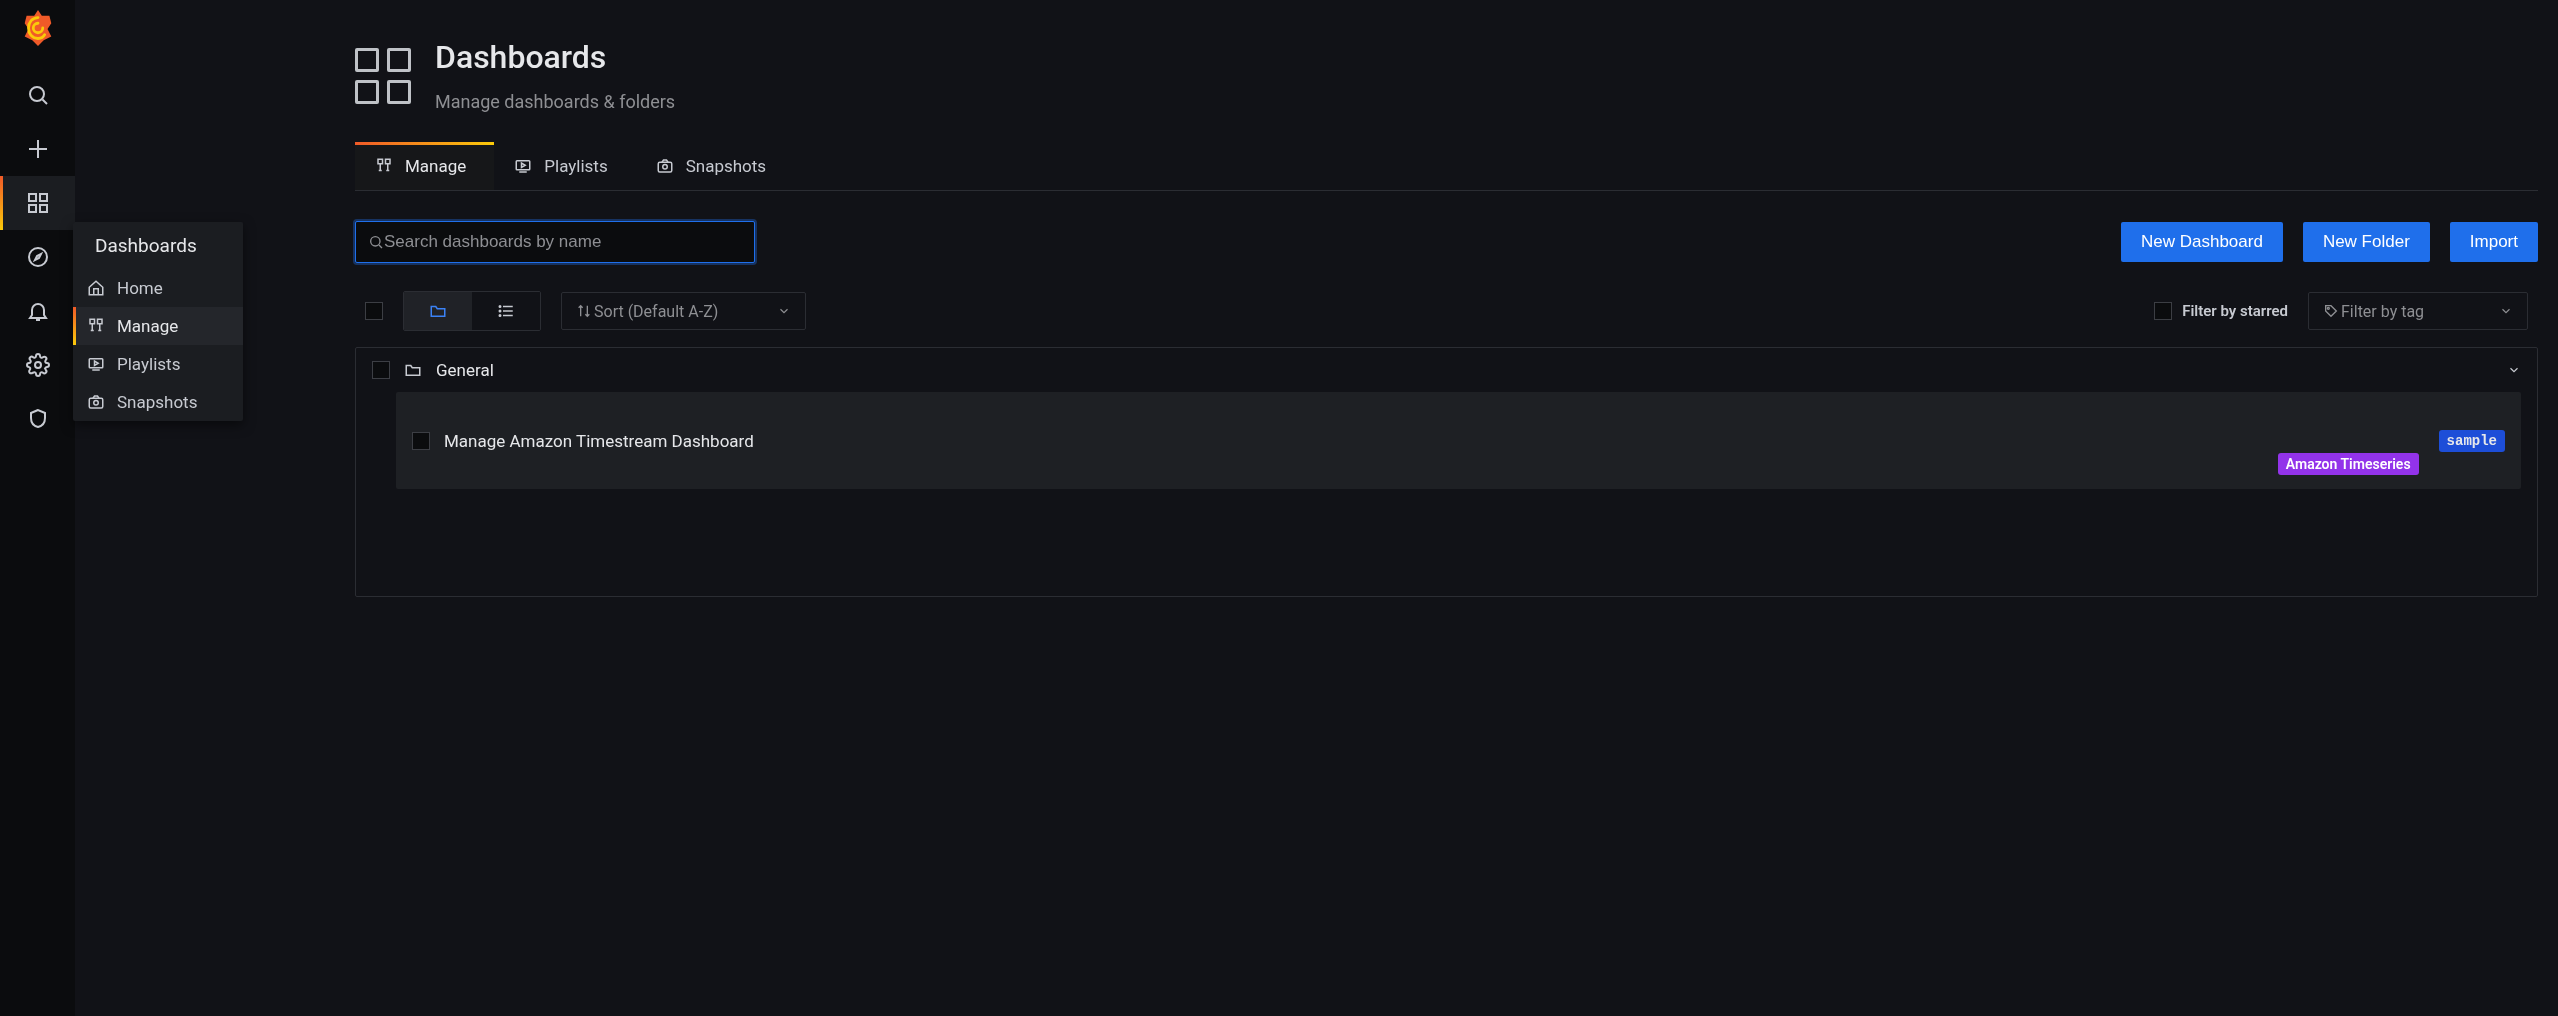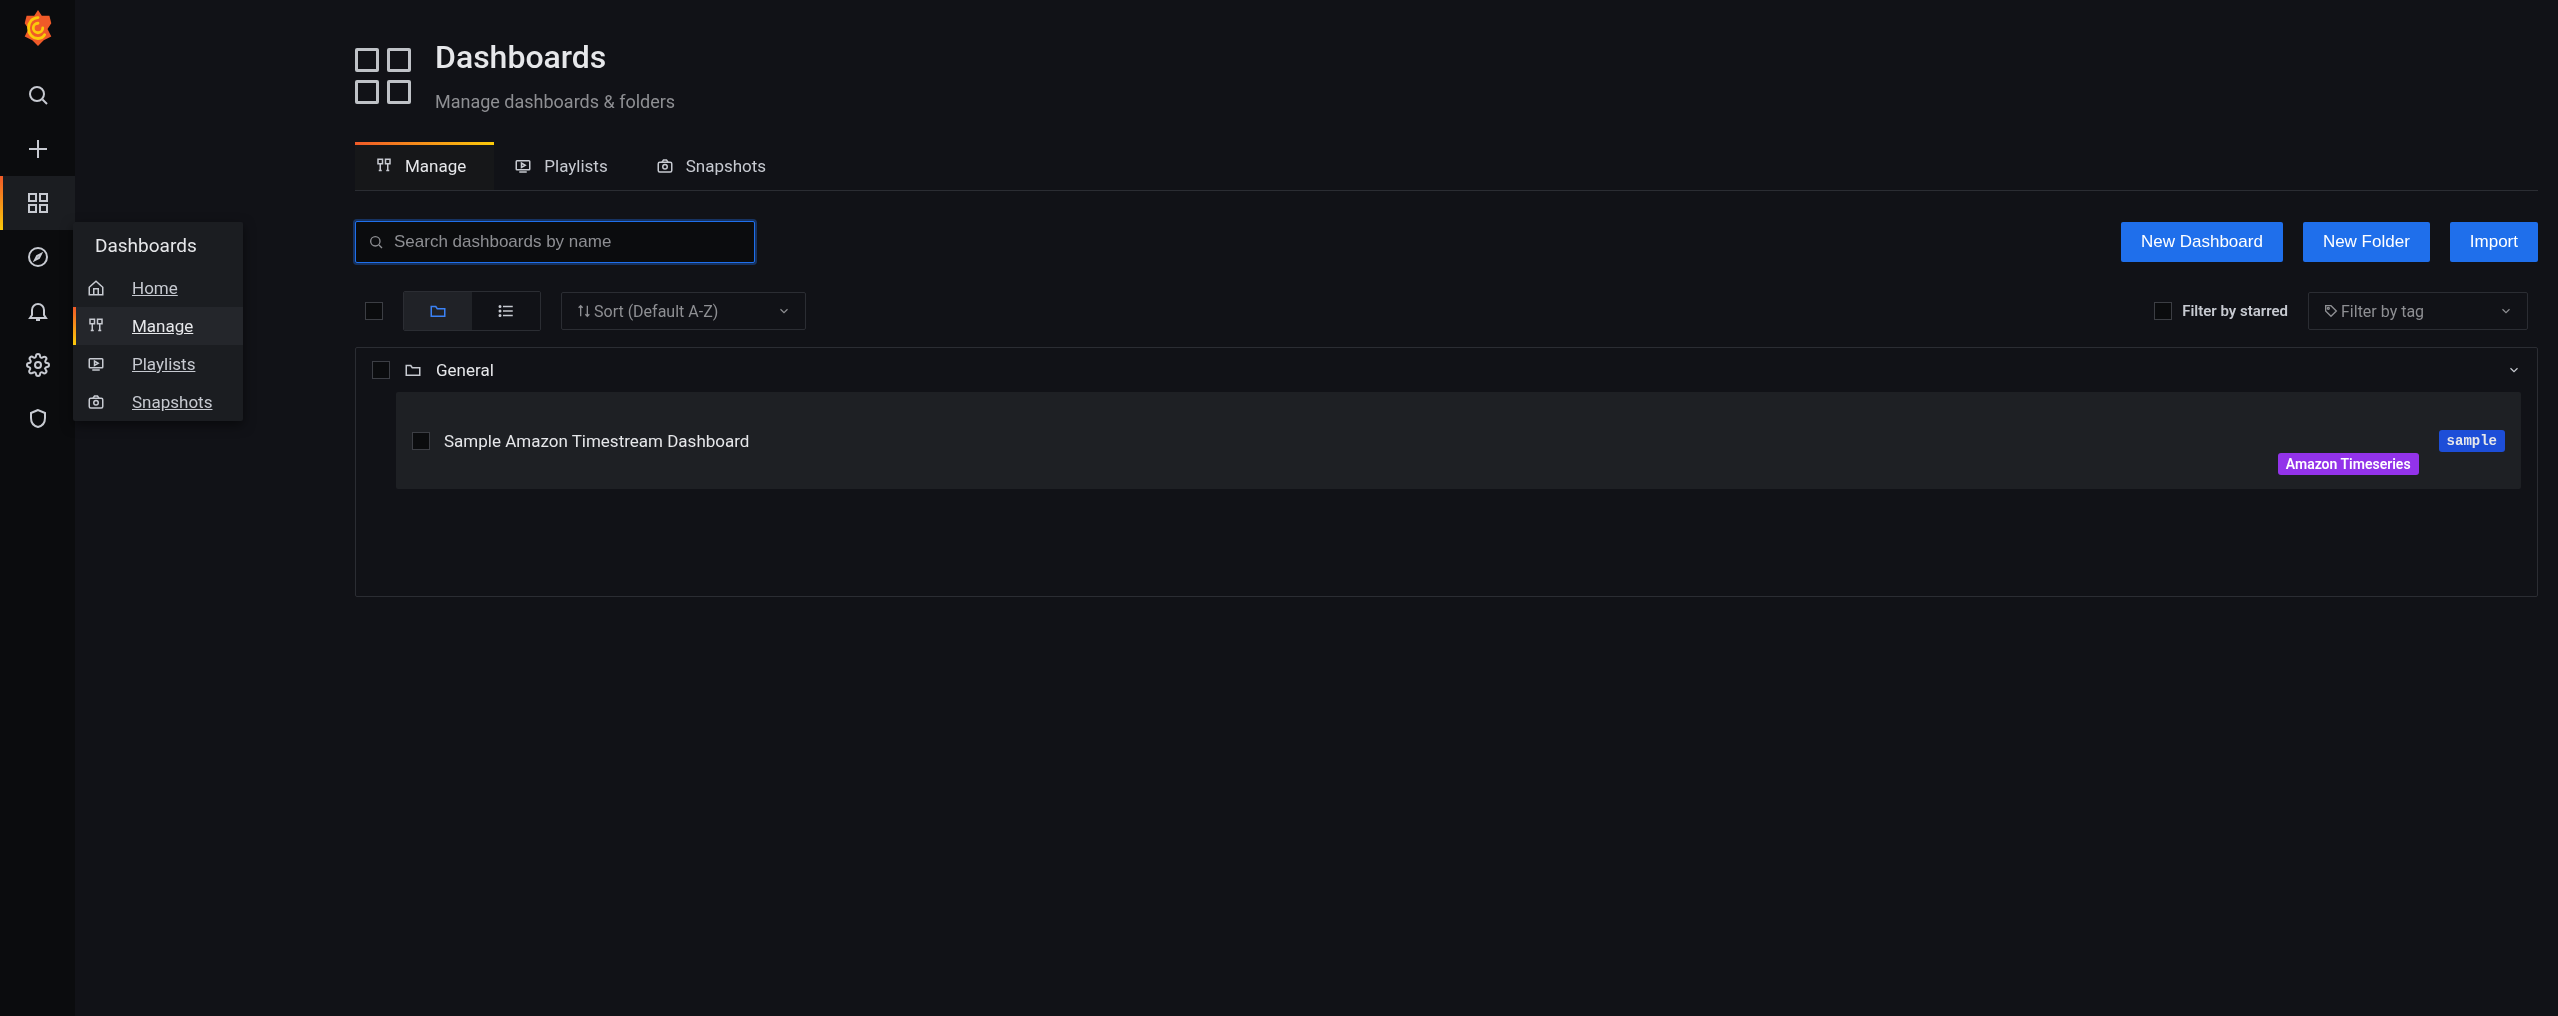--- a/index.html
+++ b/index.html
@@ -66,26 +66,25 @@
   }
   .flyout-header {
     padding: 12px 14px 12px 22px;
     font-size: 19px;
     color: #e6e7ea;
     background: #1b1d21;
   }
   .flyout-item {
     display: flex;
     align-items: center;
-    gap: 27px;
+    gap: 12px;
     padding: 9px 14px;
     font-size: 17px;
     color: #c7cad1;
     position: relative;
-    text-decoration: underline;
   }
   .flyout-item svg { width: 18px; height: 18px; stroke: #c7cad1; }
   .flyout-item.active {
     background: #24262b;
     color: #e6e7ea;
   }
   .flyout-item.active::before {
     content: "";
     position: absolute;
     left: 0; top: 0; bottom: 0;
@@ -171,21 +170,20 @@
   }
   .search-wrap {
     width: 400px;
     height: 42px;
     border: 1px solid #1f6feb;
     border-radius: 2px;
     background: #0b0c0e;
     display: flex;
     align-items: center;
     padding: 0 12px;
-    gap: 10px;
     box-shadow: 0 0 0 2px rgba(31,111,235,.35);
   }
   .search-wrap input {
     flex: 1;
     background: transparent;
     border: none;
     outline: none;
     color: #c7cad1;
     font-size: 17px;
   }
@@ -509,19 +507,19 @@
           <path d="M3 6 h6 l2 3 h10 v10 H3 z"></path>
         </svg>
       <span class="folder-title">General</span>
       <svg class="chev" viewBox="0 0 24 24" fill="none" stroke-width="2">
           <polyline points="6 9 12 15 18 9"></polyline>
         </svg>
     </div>
 
     <div class="dash-item">
       <span class="chk"></span>
-      <span class="dash-name">Sample Amazon Timestream Dashboard</span>
+      <span class="dash-name">Manage Amazon Timestream Dashboard</span>
       <span class="tag purple">Amazon Timeseries</span>
       <span class="tag gray">sample</span>
     </div>
   </div>
 
 </main>
 
 </body></html>

